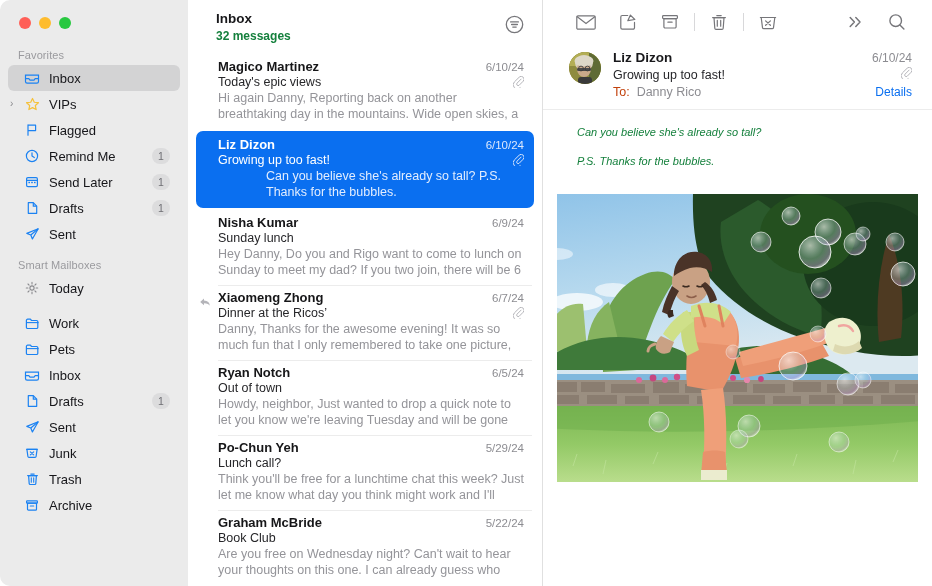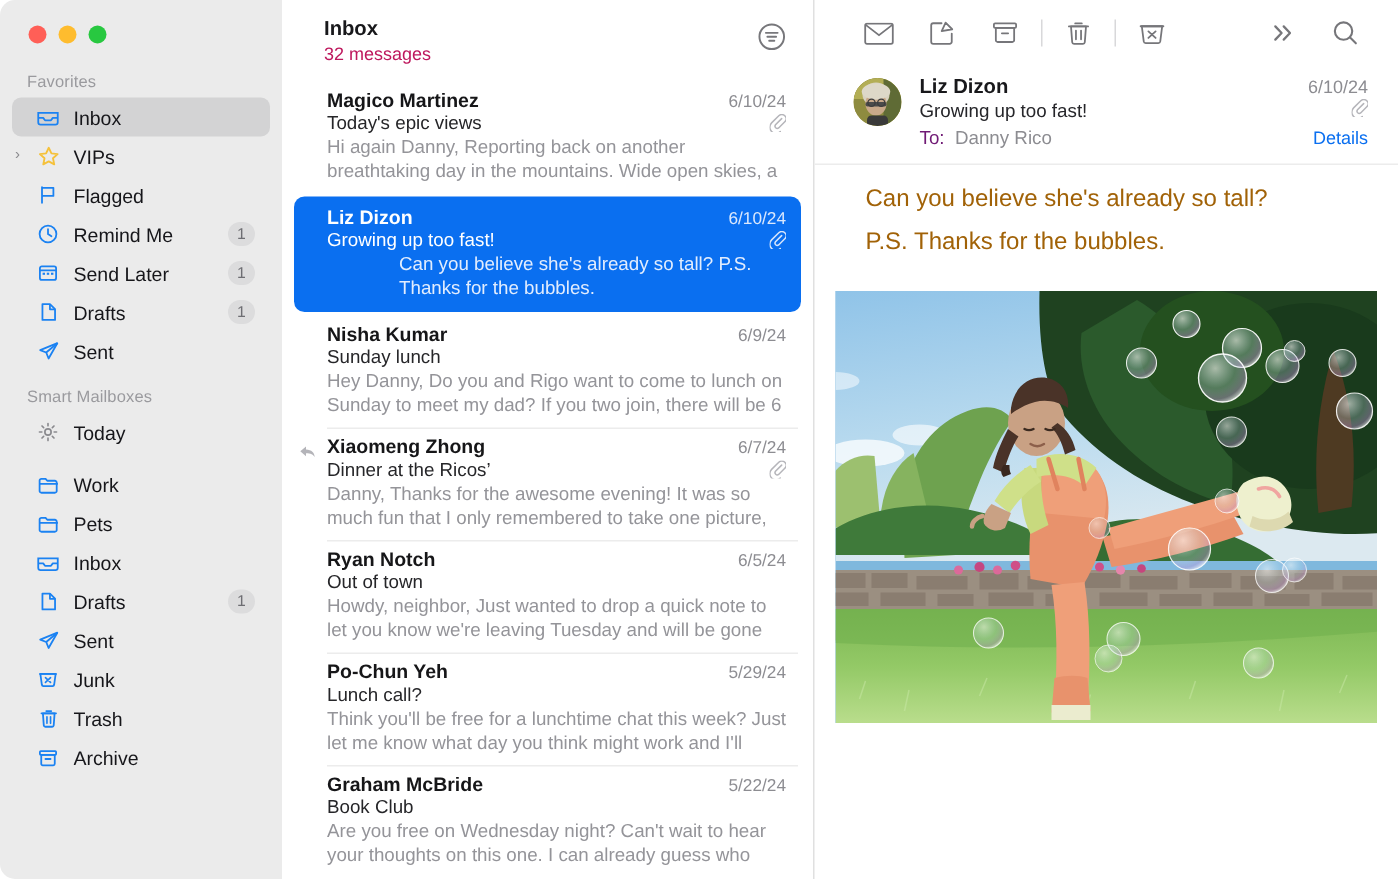--- a/index.html
+++ b/index.html
@@ -99,21 +99,21 @@
   .ml-header {
     padding: 10px 16px 8px 28px;
     display: flex;
     align-items: flex-start;
     justify-content: space-between;
     background: #fff;
   }
   .ml-title {
     font-size: 13.5px; font-weight: 700; color: #18181b; line-height: 17px;
   }
-  .ml-count { font-size: 12px; color: #be185d; line-height: 16px; margin-top: 1px; }
+  .ml-count { font-size: 12px; color: #15803d; line-height: 16px; margin-top: 1px; font-weight: bold; }
   .filter-btn {
     width: 24px; height: 24px;
     display: flex; align-items: center; justify-content: center;
     margin-top: 2px;
   }
   .ml-rows { flex: 1; overflow: hidden; padding-top: 2px; }
   .row {
     padding: 5px 18px 7px 30px;
     position: relative;
   }
@@ -186,25 +186,25 @@
     overflow: hidden;
     position: relative;
     background: #9a9342;
   }
   .hdr-main { flex: 1; }
   .hdr-row { display: flex; justify-content: space-between; align-items: baseline; }
   .hdr-from { font-size: 13.5px; font-weight: 700; color: #18181b; }
   .hdr-date { font-size: 12px; color: #8c8c91; }
   .hdr-subject { font-size: 12.5px; color: #26262a; margin-top: 1px; }
   .hdr-to { font-size: 12.5px; color: #8c8c91; margin-top: 2px; }
-  .hdr-to b { color: #701a75; font-weight: 400; }
+  .hdr-to b { color: #c2410c; font-weight: 400; }
   .details-link { font-size: 12px; color: #0a6ff0; }
 
   .body-text { padding: 14px 26px 8px 34px; }
-  .body-text p { font-size: 16px; color: #a16207; line-height: 17px; margin-bottom: 12px; }
+  .body-text p { font-size: 11px; color: #15803d; line-height: 17px; margin-bottom: 12px; font-style: italic; }
 
   .photo-wrap {
     margin: 4px 14px 0 14px;
     height: 288px;
     overflow: hidden;
     position: relative;
     background: #7fb8dd;
   }
   svg.photo { display: block; width: 100%; height: 100%; }
 </style>

